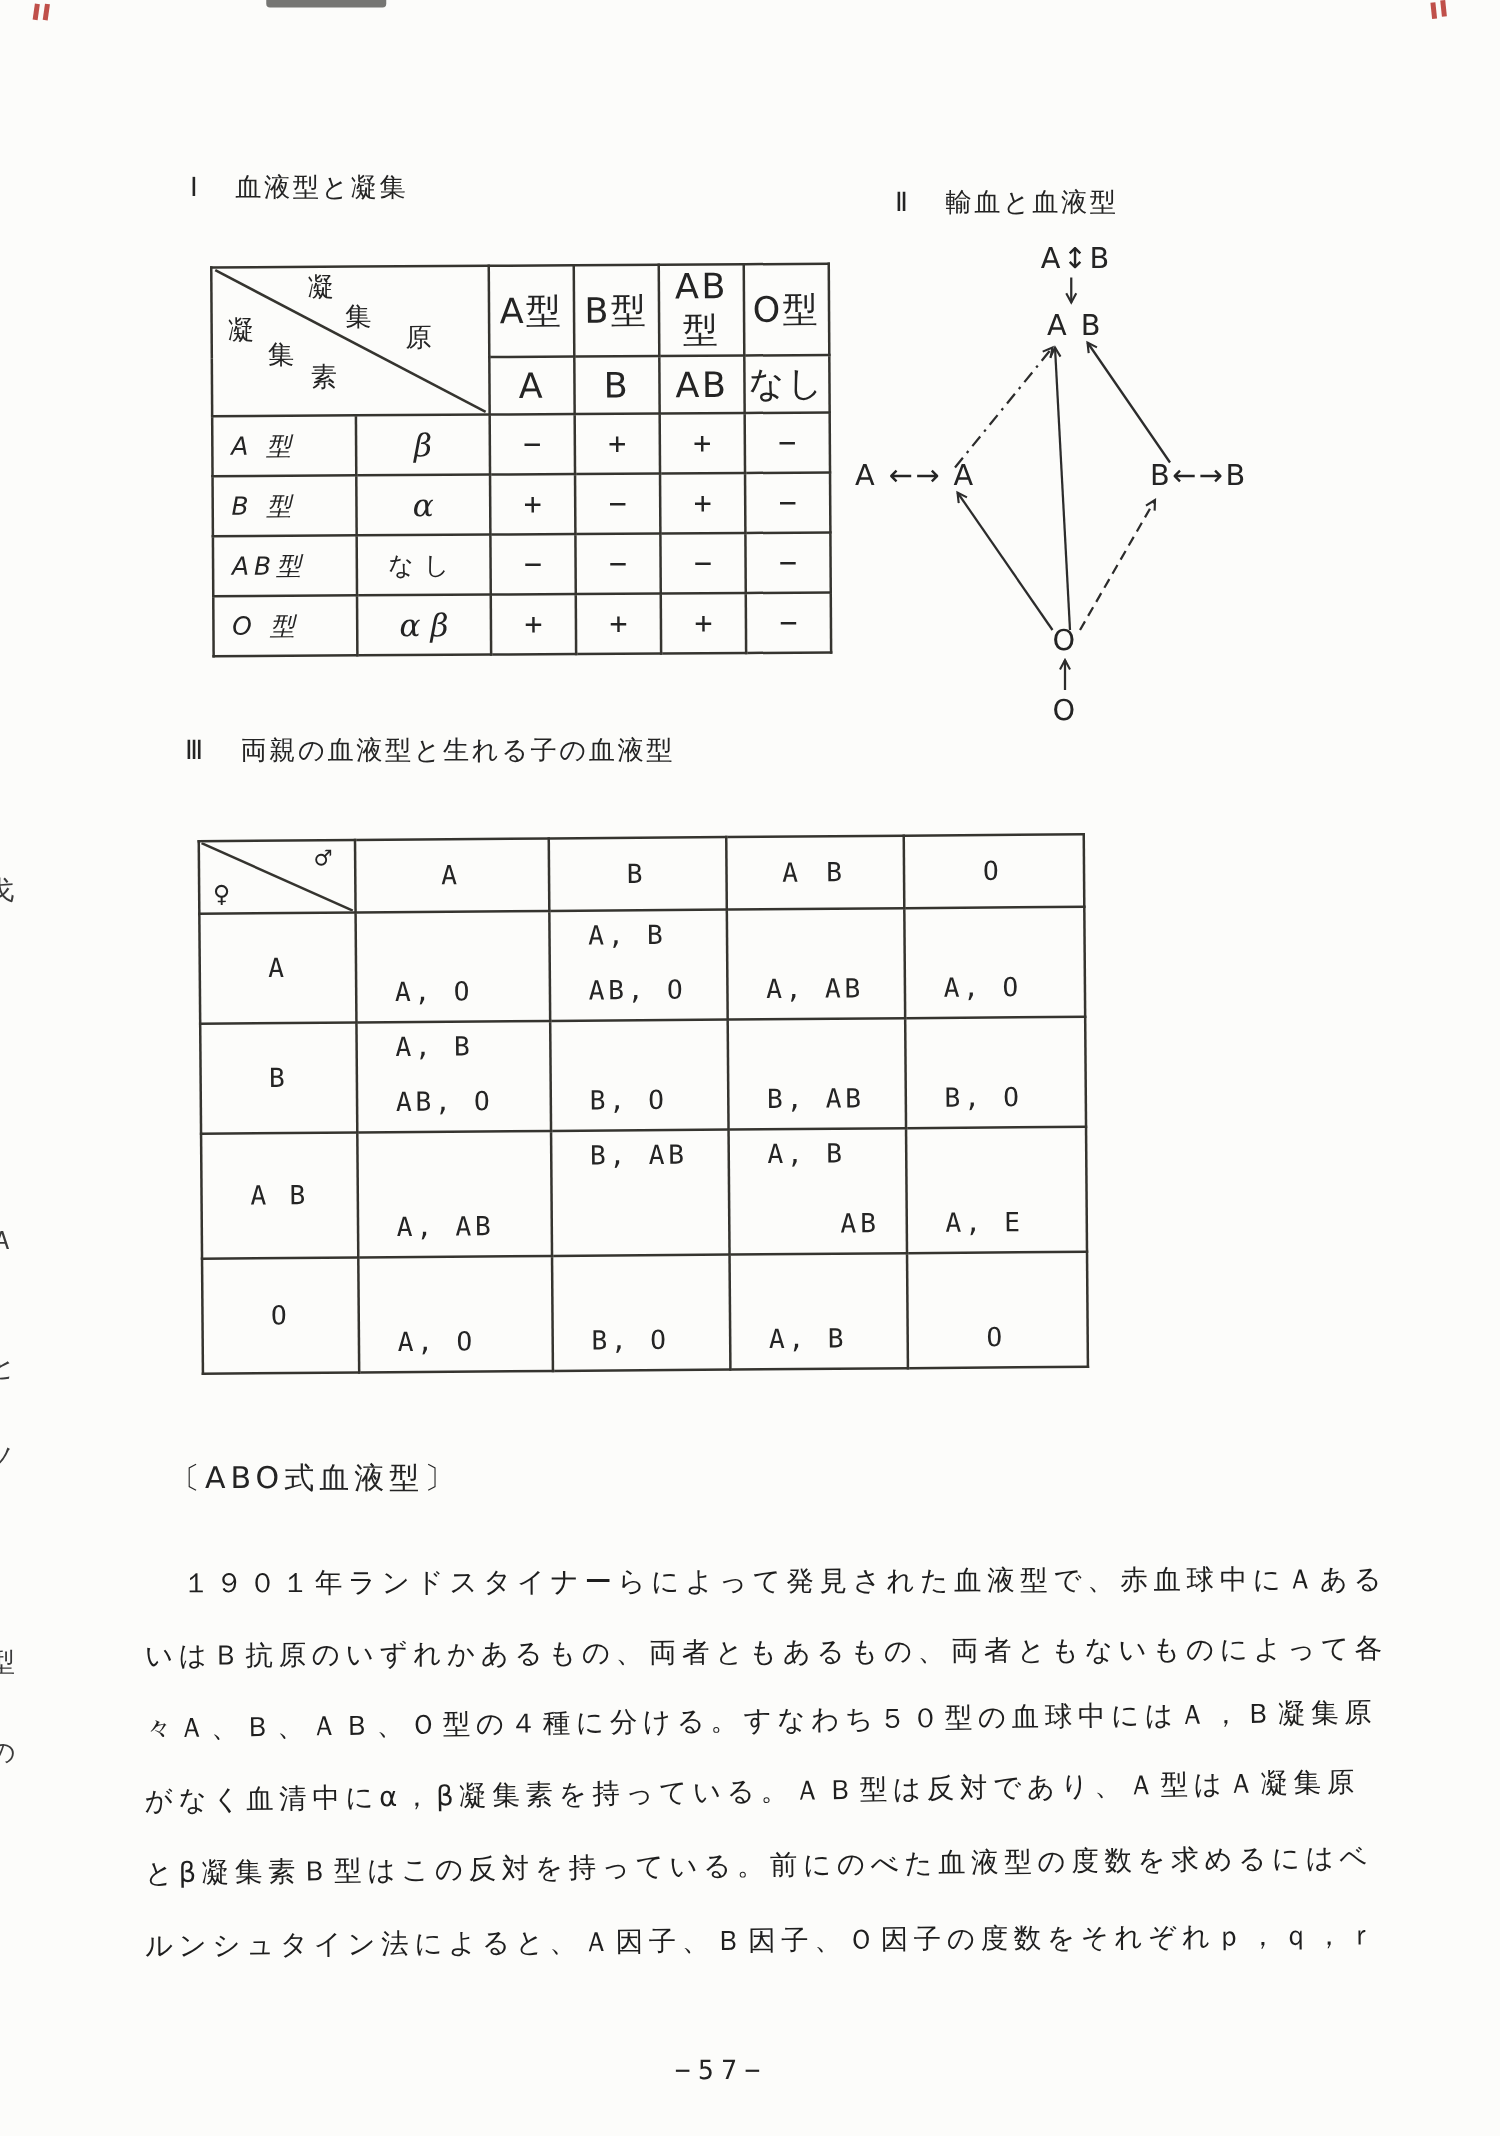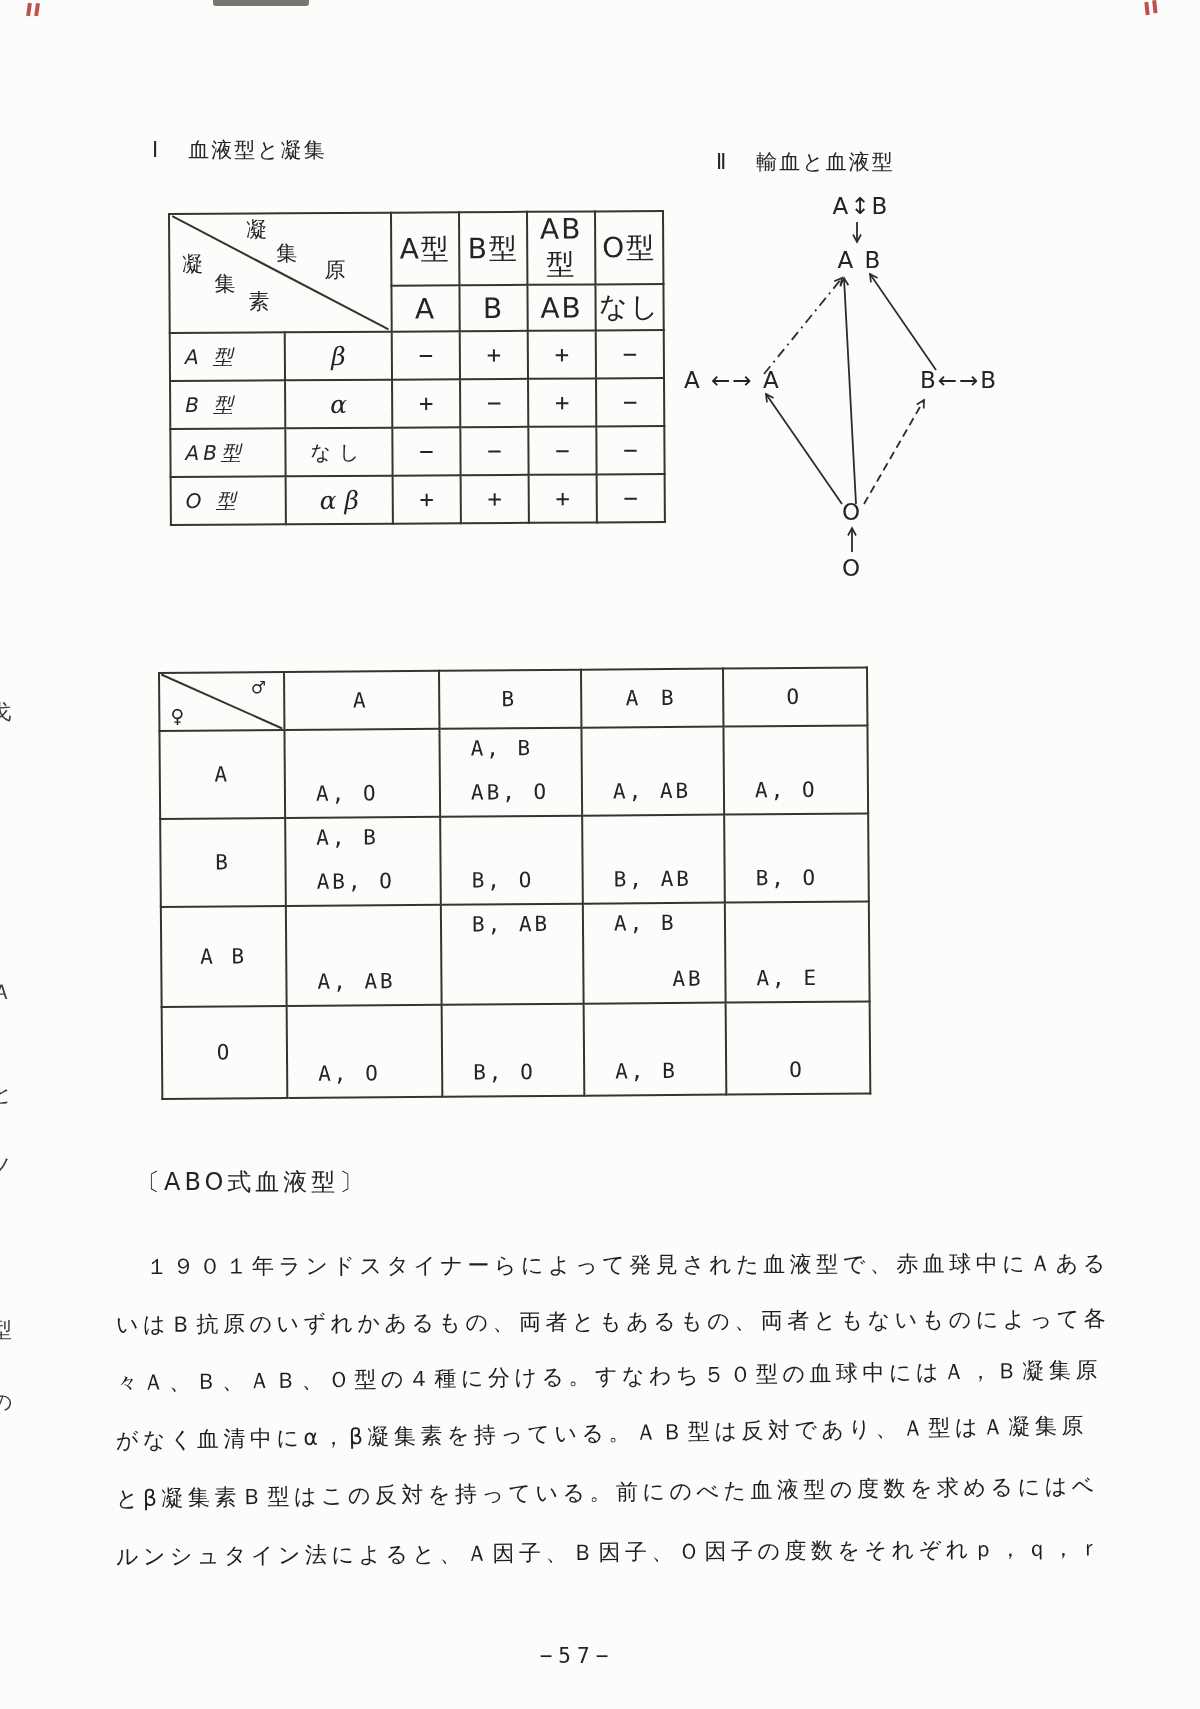--- a/index.html
+++ b/index.html
@@ -187,20 +187,23 @@
     <line x1="192" y1="350" x2="192" y2="374" marker-start="url(#arr)"></line>
     <text x="192" y="398" text-anchor="middle">O</text>
 
     <line class="dash1" x1="104" y1="196" x2="182" y2="100" marker-end="url(#arr)"></line>
     <line x1="276" y1="192" x2="210" y2="96" marker-end="url(#arr)"></line>
     <line x1="196" y1="326" x2="184" y2="100" marker-end="url(#arr)"></line>
     <line x1="182" y1="326" x2="106" y2="216" marker-end="url(#arr)"></line>
     <line class="dash2" x1="204" y1="326" x2="264" y2="222" marker-end="url(#arr)"></line>
   </svg>
 
+  <div class="h h3">
+    <span class="num">Ⅲ</span><span>両親の血液型と生れる子の血液型</span>
+  </div>
 
   <table class="t3">
     <colgroup>
       <col style="width:125px">
         <col style="width:155px">
         <col style="width:142px">
         <col style="width:142px">
         <col style="width:144px">
     </colgroup>
     <tbody>

